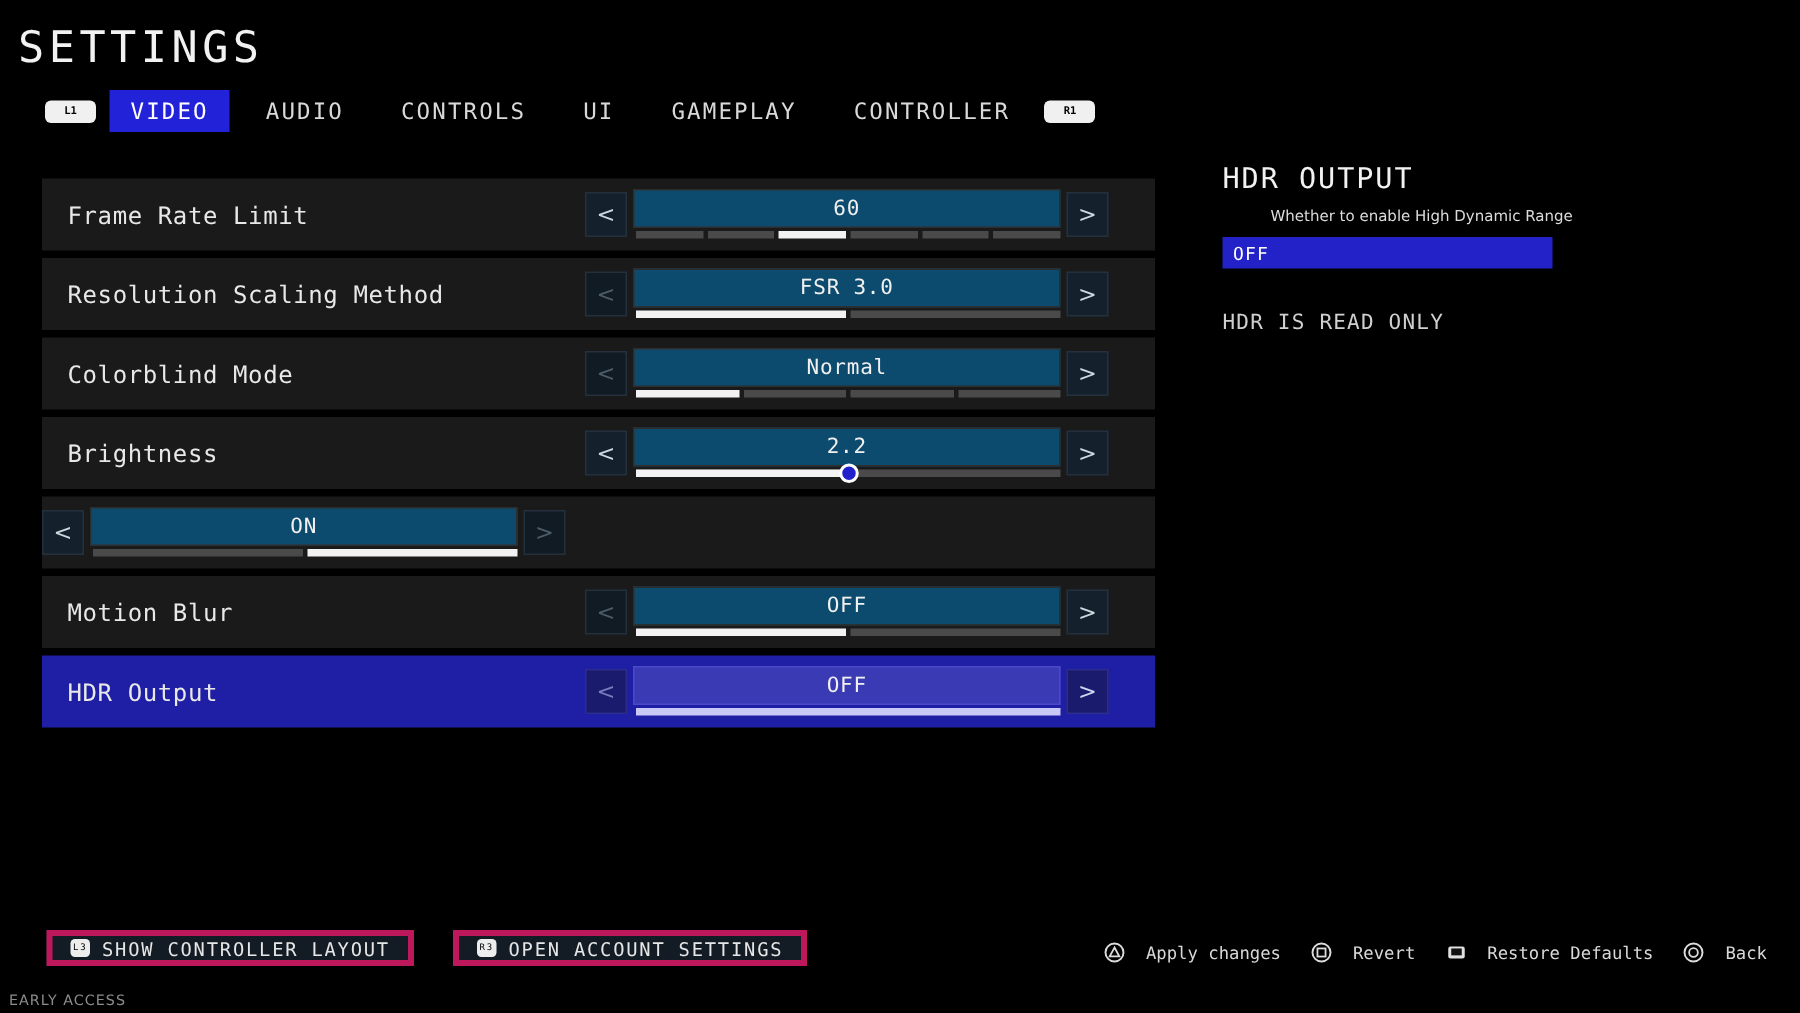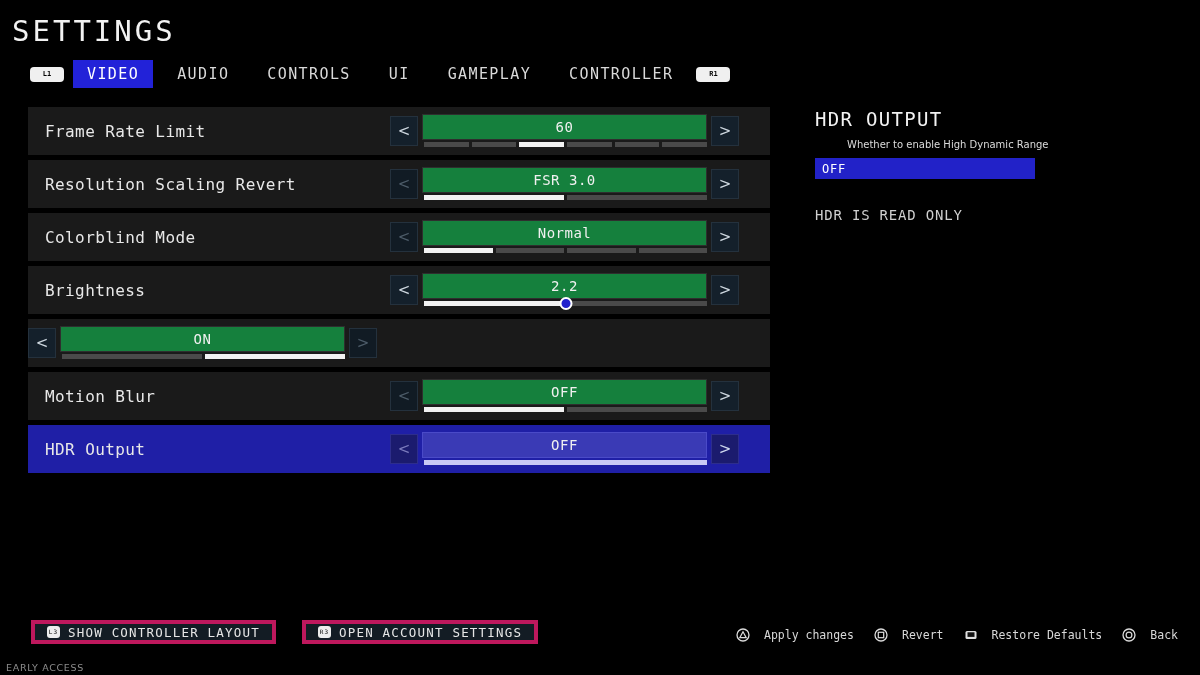--- a/index.html
+++ b/index.html
@@ -33,21 +33,21 @@
   .tab {
     font-size: 15px; letter-spacing: 1.4px; color: #d9d9d9;
     padding: 5px 14px; white-space: nowrap;
     font-family: "DejaVu Sans Mono", monospace;
   }
   .tab.active { background: #2222d8; color:#fff; }
   .tabgap-a { width: 9px; } .tabgap-b { width: 10px; }
 
   
   #settings-list {
-    position: absolute; left: 28px; top: 107px;
+    position: absolute; left: 28px; top: 119px;
     width: 742px;
   }
   .row {
     position: relative;
     height: 48px; margin-bottom: 5px;
     background: #1a1a1a;
     display: flex; align-items: center;
   }
   .row.selected { background: #1f1fa6; }
   .row-label {
@@ -65,21 +65,21 @@
   .arrow-btn.dim { color:#4d5c69; background:#111b24; }
   .row.selected .arrow-btn { background:#1b1b6e; border-color:#2d2d8d; color:#cfd8ee; }
   .row.selected .arrow-btn.dim { color:#7b7bbd; }
 
   .value-wrap {
     position: relative; width: 285px; height: 34px;
     margin-left: 4px; margin-right: 4px; flex: 0 0 auto;
   }
   .value-box {
     position: absolute; left:0; top:0; width: 100%; height: 26px;
-    background: #15803d; border: 1px solid #2e2e2e;
+    background: #0c4a6e; border: 1px solid #2e2e2e;
     display: flex; align-items: center; justify-content: center;
   }
   .row.selected .value-box { background:#3a3ab5; border-color:#4a4ac8; }
   .value-text {
     font-size: 14px; color: #f0f0f0; letter-spacing: 0.5px;
     font-family: "DejaVu Sans Mono", monospace;
   }
   
   .bar-track {
     position: absolute; left: 2px; bottom: 1px; width: 283px; height: 5px;
@@ -190,21 +190,21 @@
             <div class="seg"></div>
             <div class="seg on"></div>
             <div class="seg"></div>
             <div class="seg"></div>
             <div class="seg"></div>
           </div>
         </div>
         <div class="arrow-btn">&gt;</div>
       </div>
       <div class="row">
-        <div class="row-label">Resolution Scaling Revert</div>
+        <div class="row-label">Resolution Scaling Method</div>
         <div class="arrow-btn dim">&lt;</div>
         <div class="value-wrap">
           <div class="value-box">
             <span class="value-text">FSR 3.0</span>
           </div>
           <div class="bar-track">
             <div class="seg on"></div>
             <div class="seg"></div>
           </div>
         </div>

